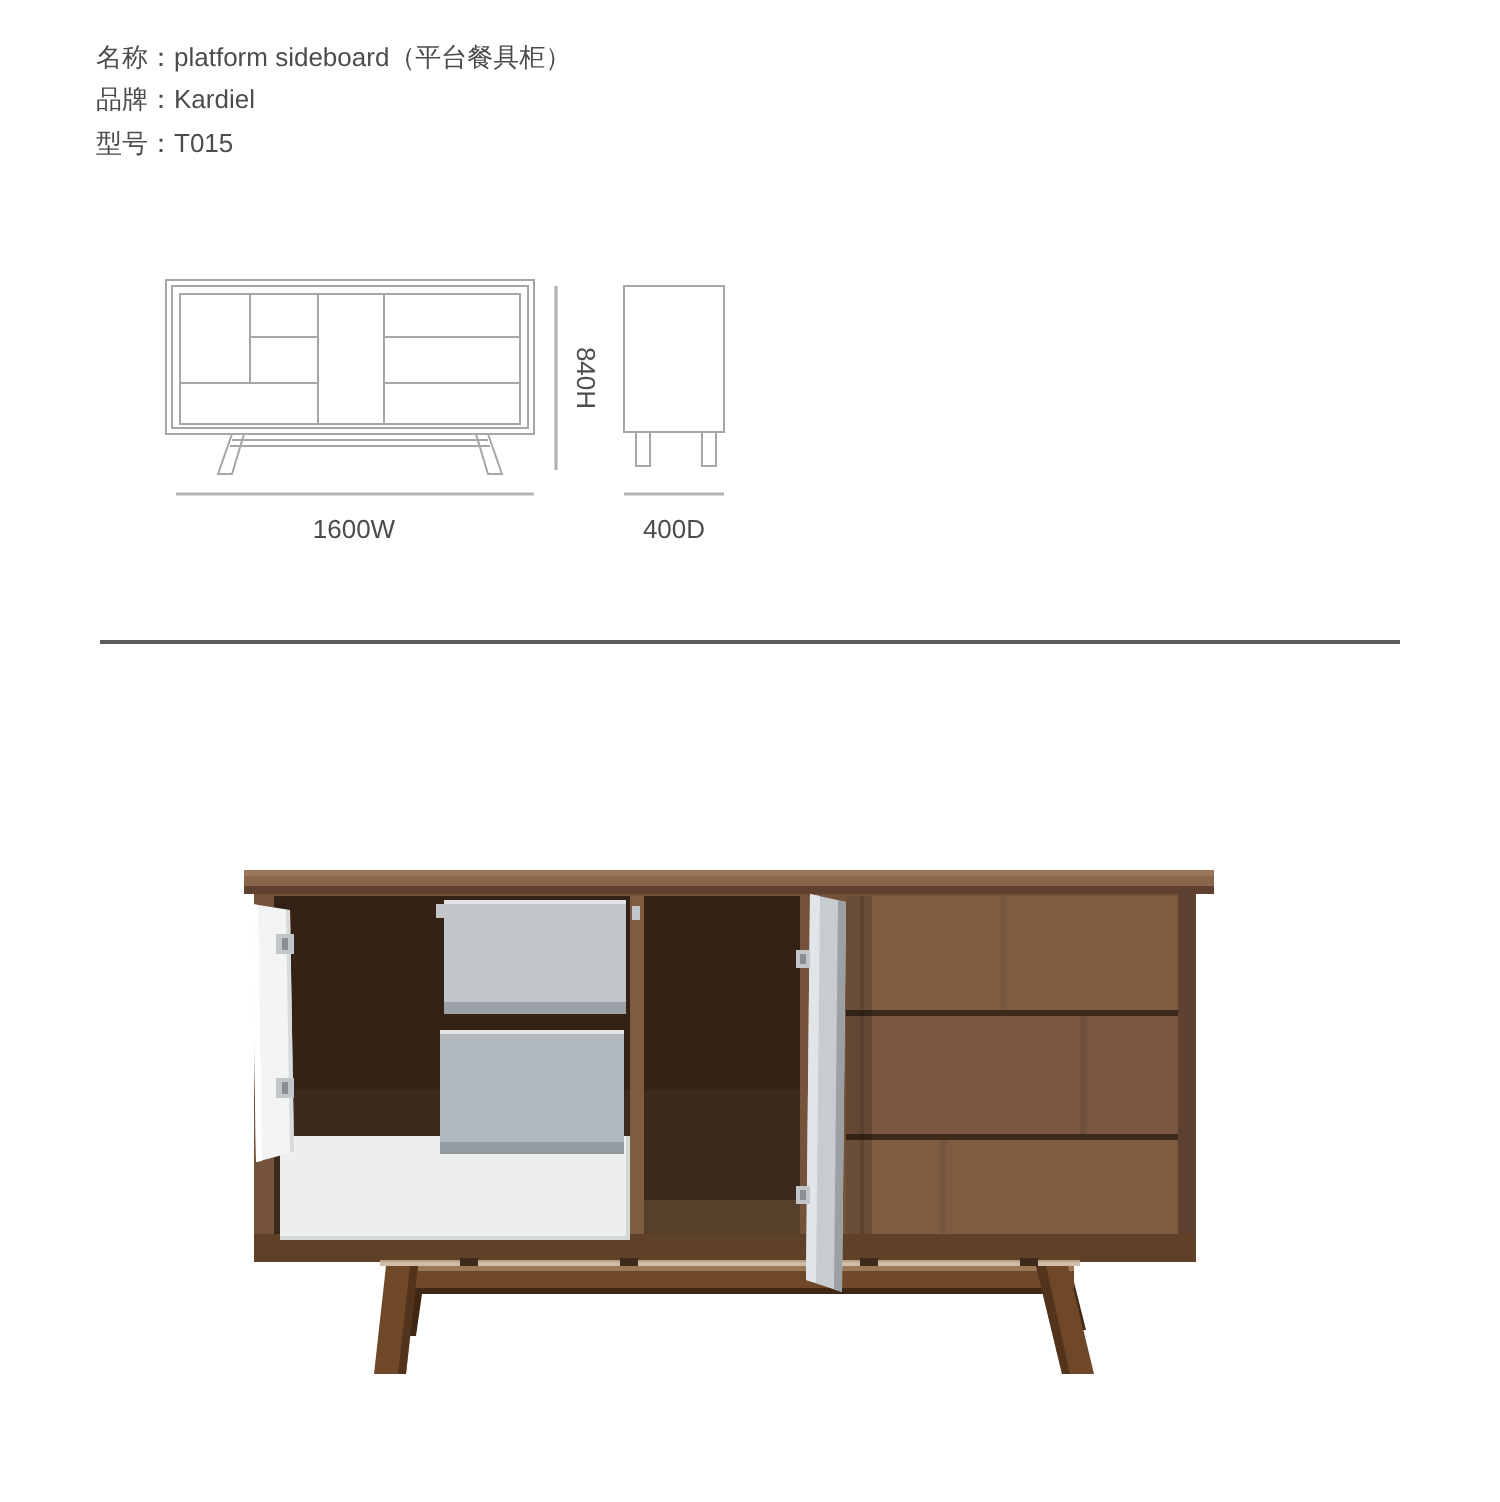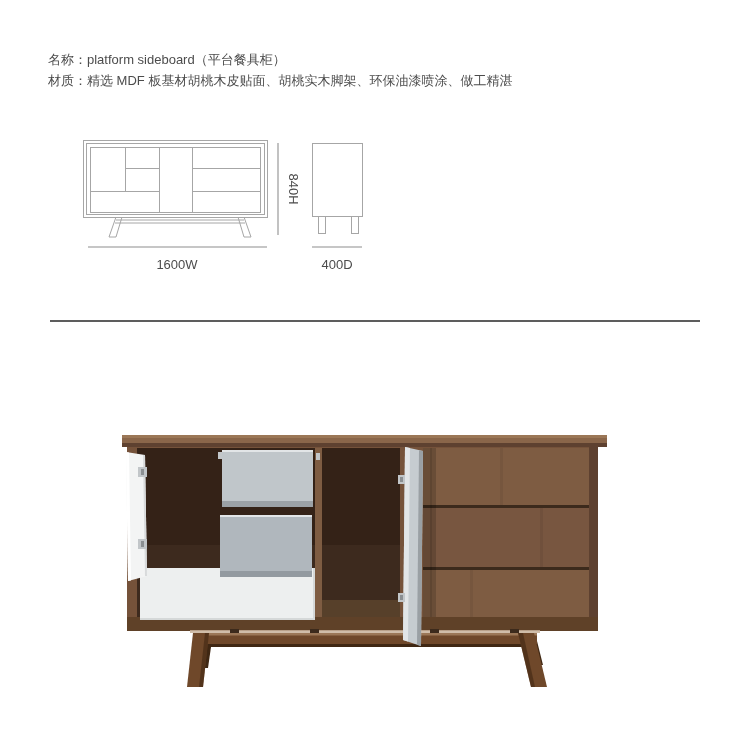--- a/index.html
+++ b/index.html
@@ -3,38 +3,39 @@
 <meta charset="utf-8">
 <style>
   html,body{margin:0;padding:0;}
   body{
     width:750px;height:751px;position:relative;background:#ffffff;
     font-family:"Liberation Sans","DejaVu Sans",sans-serif;
     overflow:hidden;
   }
   .info-block{
     position:absolute;left:48px;top:18px;width:660px;
-    color:var(--text,#4c4c4c);font-size:13px;line-height:21.4px;margin-top:31px;
+    color:var(--text,#4c4c4c);font-size:13px;line-height:21.4px;
   }
   .info-line{white-space:nowrap;}
   .tech-drawing{position:absolute;left:60px;top:133px;}
   .divider{
     position:absolute;left:50px;top:320px;width:650px;height:2px;
     background:var(--divider,#5d5d5d);
   }
   .photo{position:absolute;left:100px;top:425px;}
   svg text{font-family:"Liberation Sans","DejaVu Sans",sans-serif;}
   .dim-label{font-size:13px;fill:var(--text,#4c4c4c);}
 </style>
 </head>
 <body>
 
 <div class="info-block">
   <div class="info-line"><span>名称</span><span>：</span><span>platform sideboard（平台餐具柜）</span></div>
-  <div class="info-line"><span>材质</span><span>：</span><span>精选 MDF 板基材胡桃木皮贴面、胡桃实木脚架、环保油漆喷涂、做工精湛</span></div>
+  <div class="info-line"><span>品牌</span><span>：</span><span>Kardiel</span></div>
+  <div class="info-line"><span>型号</span><span>：</span><span>T015</span></div>
 </div>
 
 <svg class="tech-drawing" width="335" height="145" viewBox="0 0 335 145">
   <g fill="none" stroke="var(--draw-line)" stroke-width="1" shape-rendering="crispEdges">
 
     <rect x="23" y="7" width="184" height="77"></rect>
     <rect x="26" y="10" width="178" height="71"></rect>
 
     <rect x="30" y="14" width="170" height="65"></rect>
     <line x1="65" y1="14" x2="65" y2="58.5"></line>

